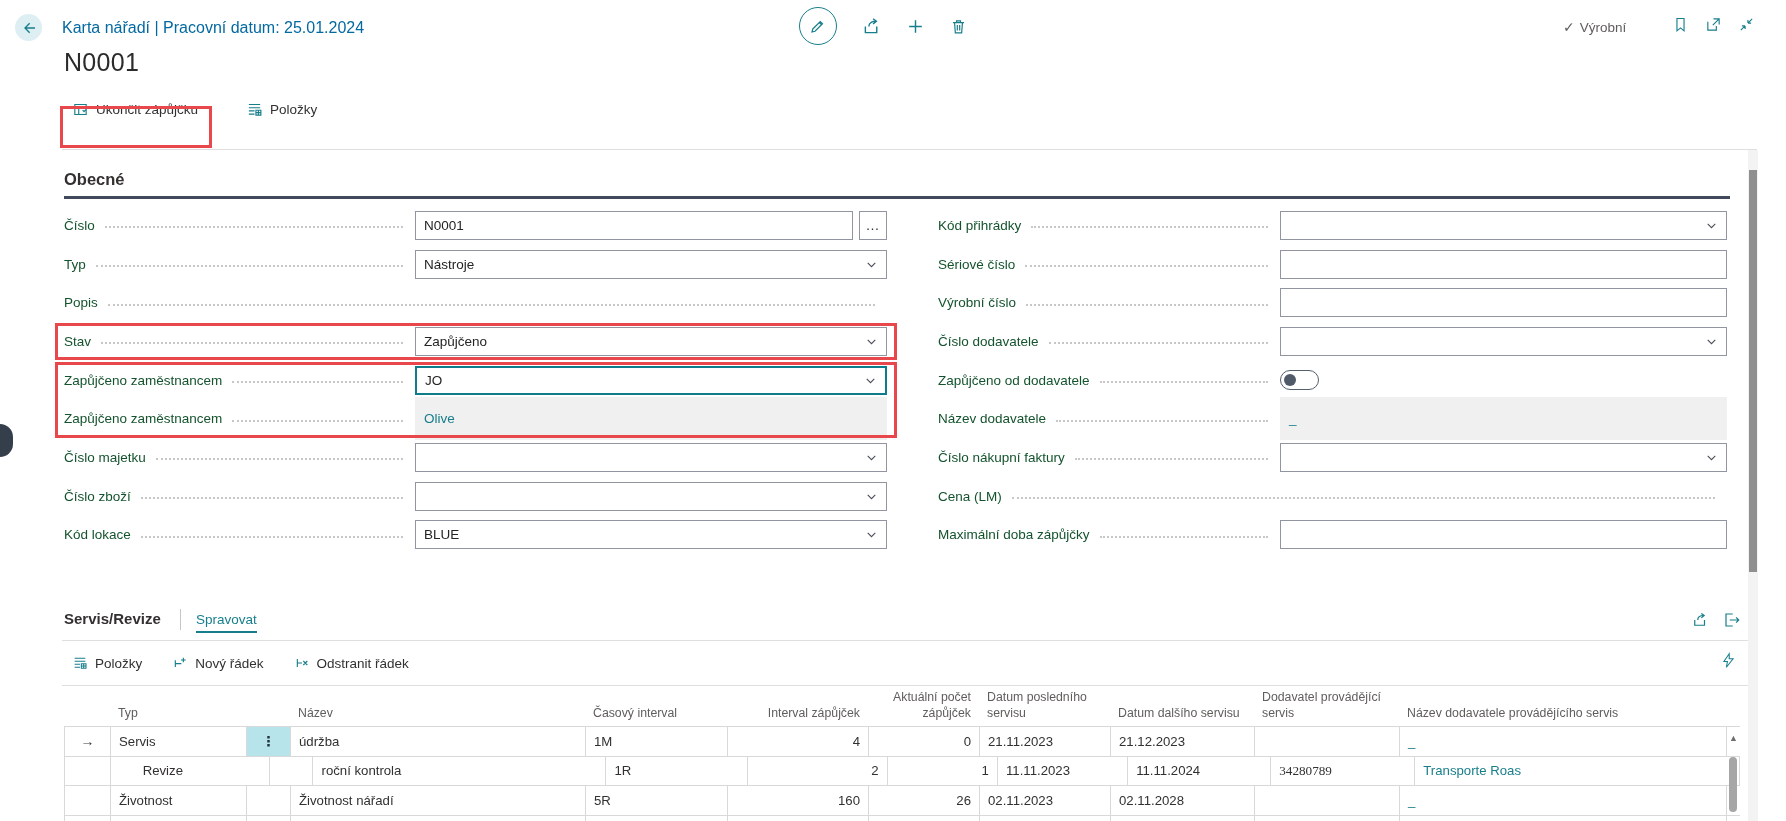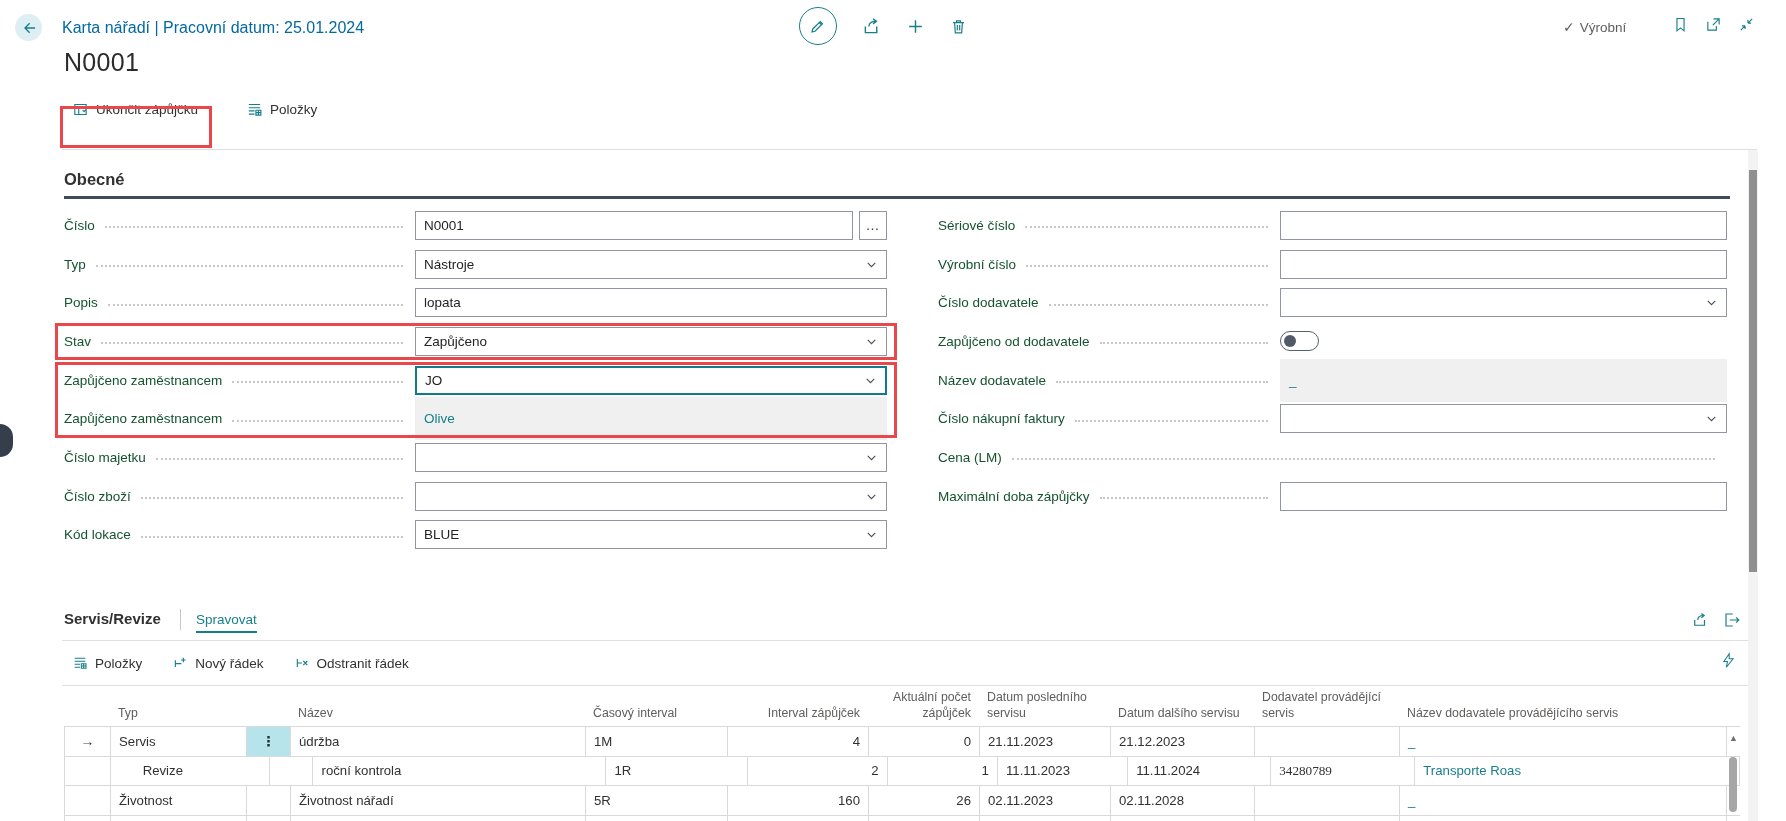--- a/index.html
+++ b/index.html
@@ -185,25 +185,20 @@
             <span>Nástroje</span>
             <svg class="chev" width="13" height="13" viewBox="0 0 24 24" fill="none" stroke="#494D55" stroke-width="2">
               <path d="M5 9 l7 7 7-7"></path>
             </svg>
           </div>
         </div>
       </div>
       <div class="f-row">
         <span class="f-label">Popis</span>
         <span class="f-leader"></span>
-        <div class="f-zone">
-          <div class="f-box">
-            <span>lopata</span>
-          </div>
-        </div>
       </div>
       <div class="f-row">
         <span class="f-label">Stav</span>
         <span class="f-leader"></span>
         <div class="f-zone">
           <div class="f-box">
             <span>Zapůjčeno</span>
             <svg class="chev" width="13" height="13" viewBox="0 0 24 24" fill="none" stroke="#494D55" stroke-width="2">
               <path d="M5 9 l7 7 7-7"></path>
             </svg>
@@ -262,20 +257,32 @@
           <div class="f-box">
             <span>BLUE</span>
             <svg class="chev" width="13" height="13" viewBox="0 0 24 24" fill="none" stroke="#494D55" stroke-width="2">
               <path d="M5 9 l7 7 7-7"></path>
             </svg>
           </div>
         </div>
       </div>
     </div>
   <div class="fcol right" id="right-fields">
+      <div class="f-row">
+        <span class="f-label">Kód přihrádky</span>
+        <span class="f-leader"></span>
+        <div class="f-zone">
+          <div class="f-box">
+            <span></span>
+            <svg class="chev" width="13" height="13" viewBox="0 0 24 24" fill="none" stroke="#494D55" stroke-width="2">
+              <path d="M5 9 l7 7 7-7"></path>
+            </svg>
+          </div>
+        </div>
+      </div>
       <div class="f-row">
         <span class="f-label">Sériové číslo</span>
         <span class="f-leader"></span>
         <div class="f-zone">
           <div class="f-box">
             <span></span>
           </div>
         </div>
       </div>
       <div class="f-row">

